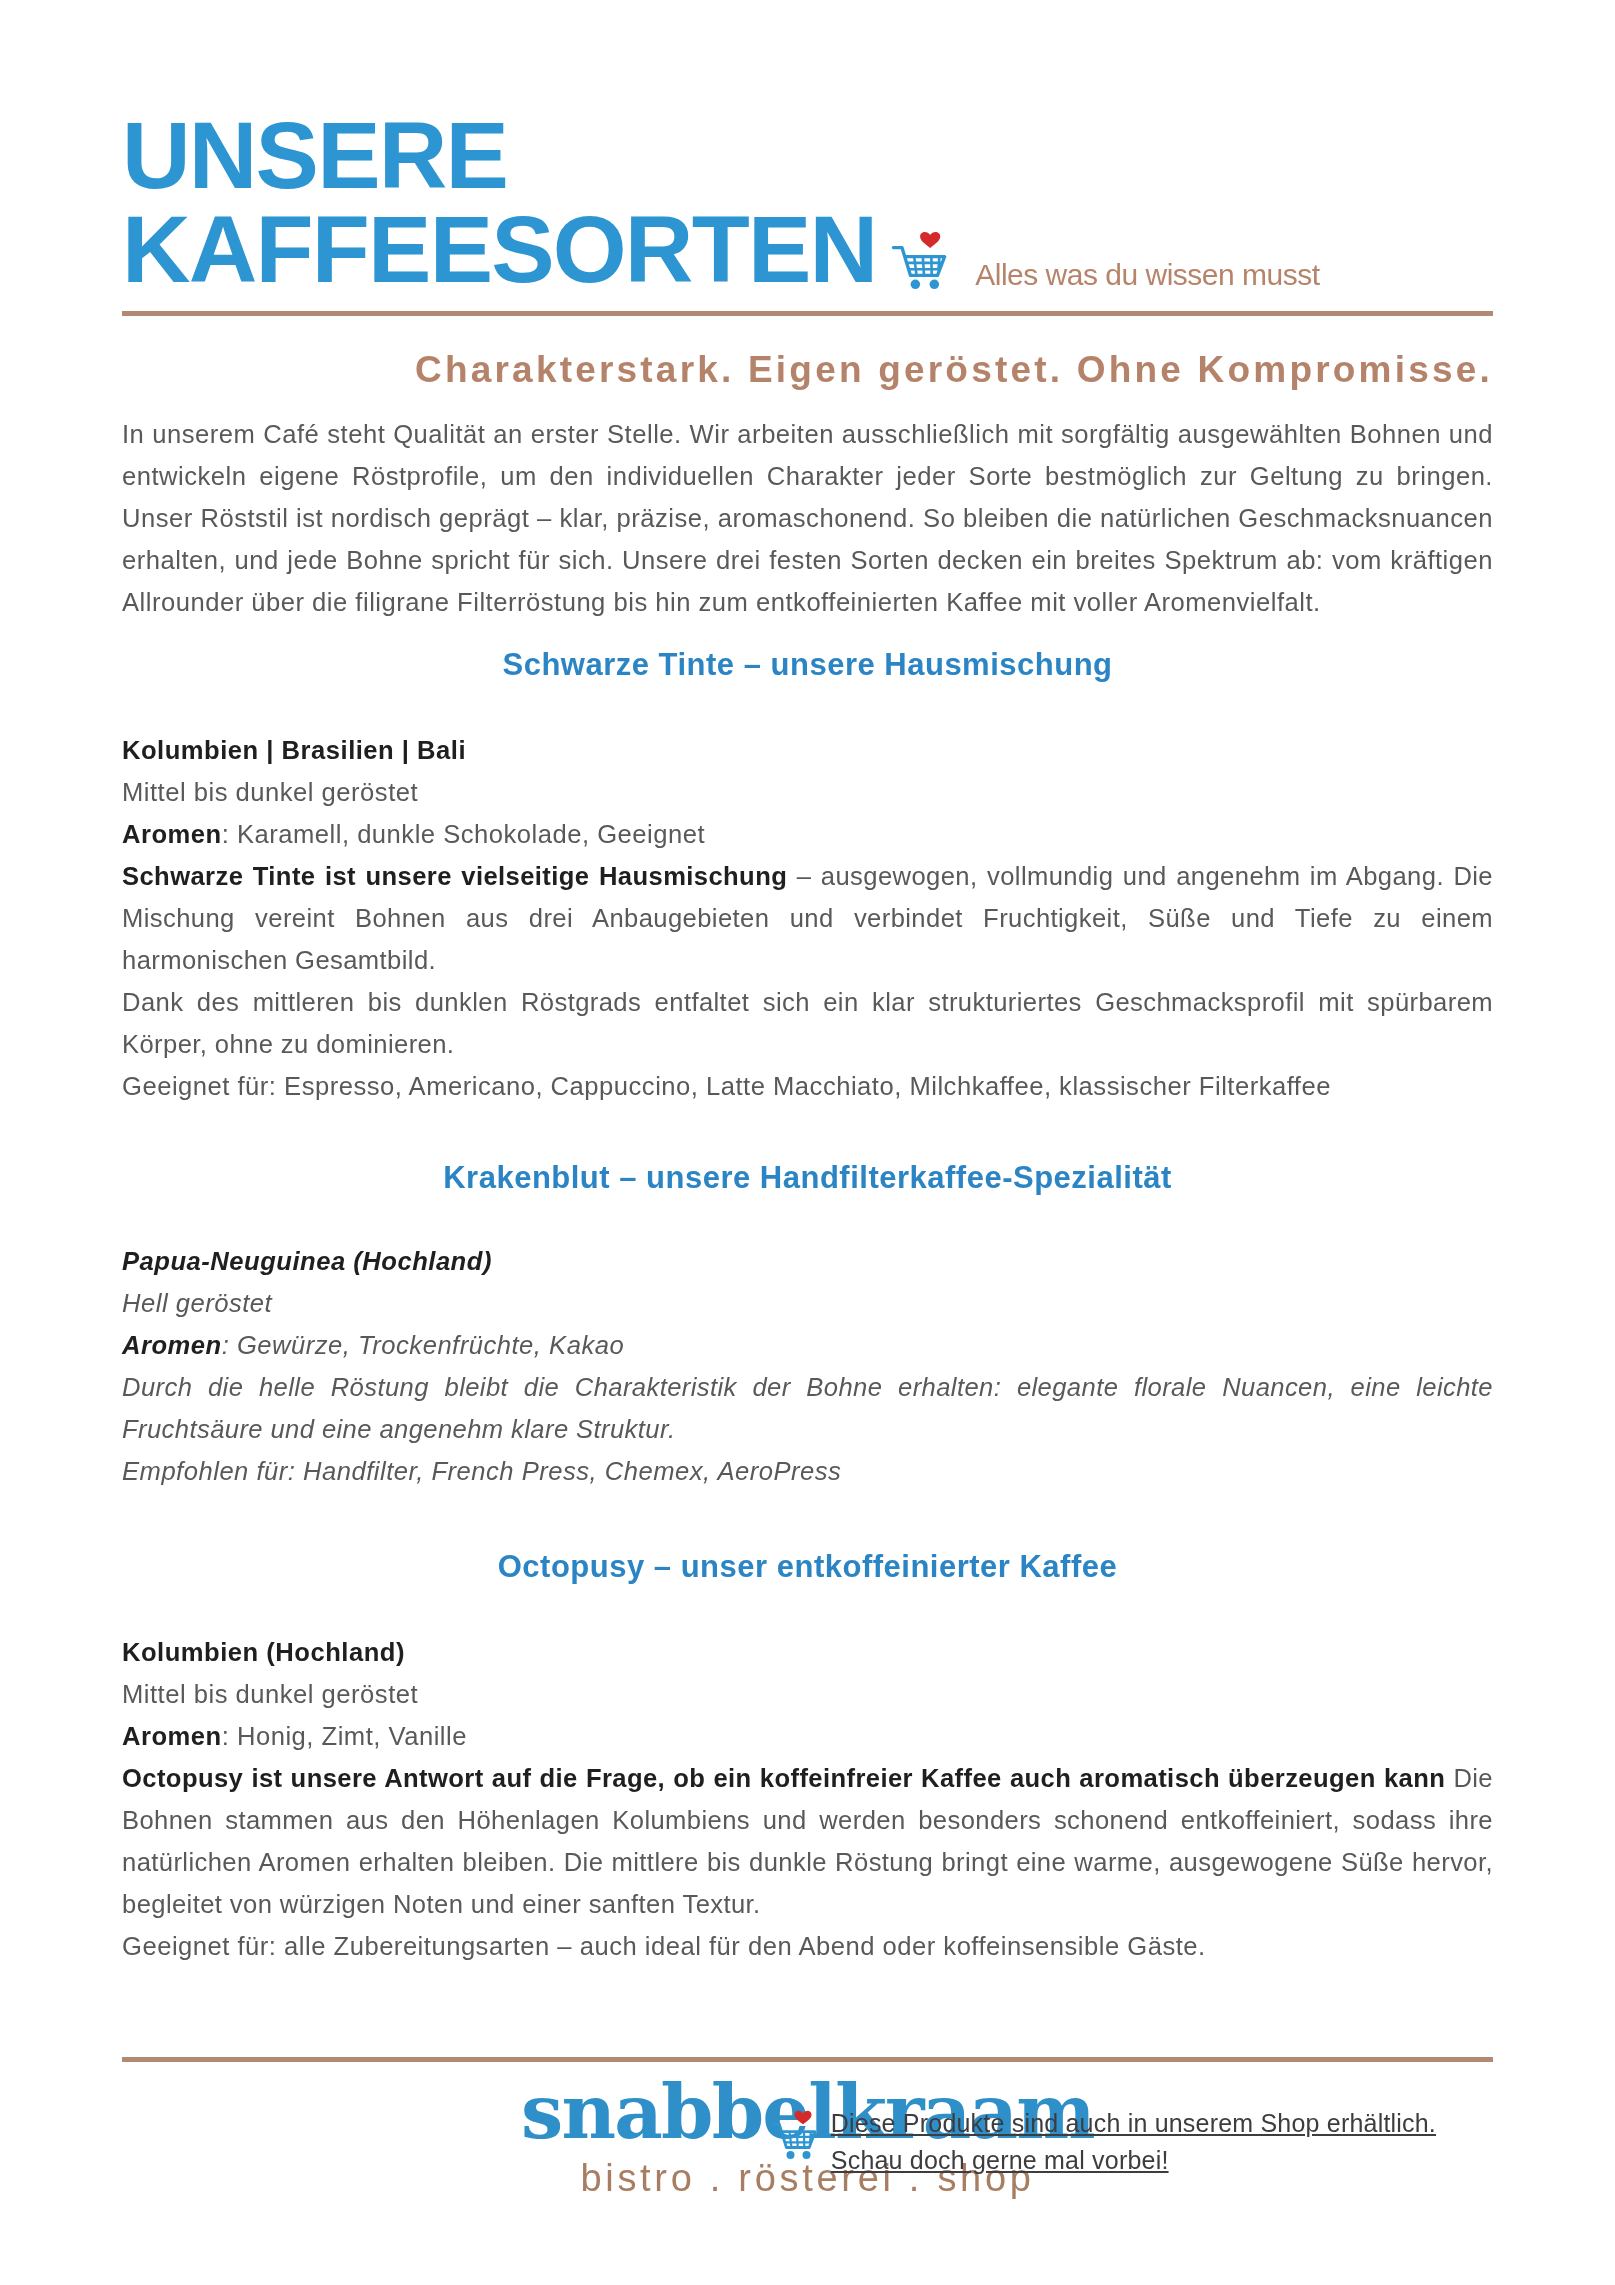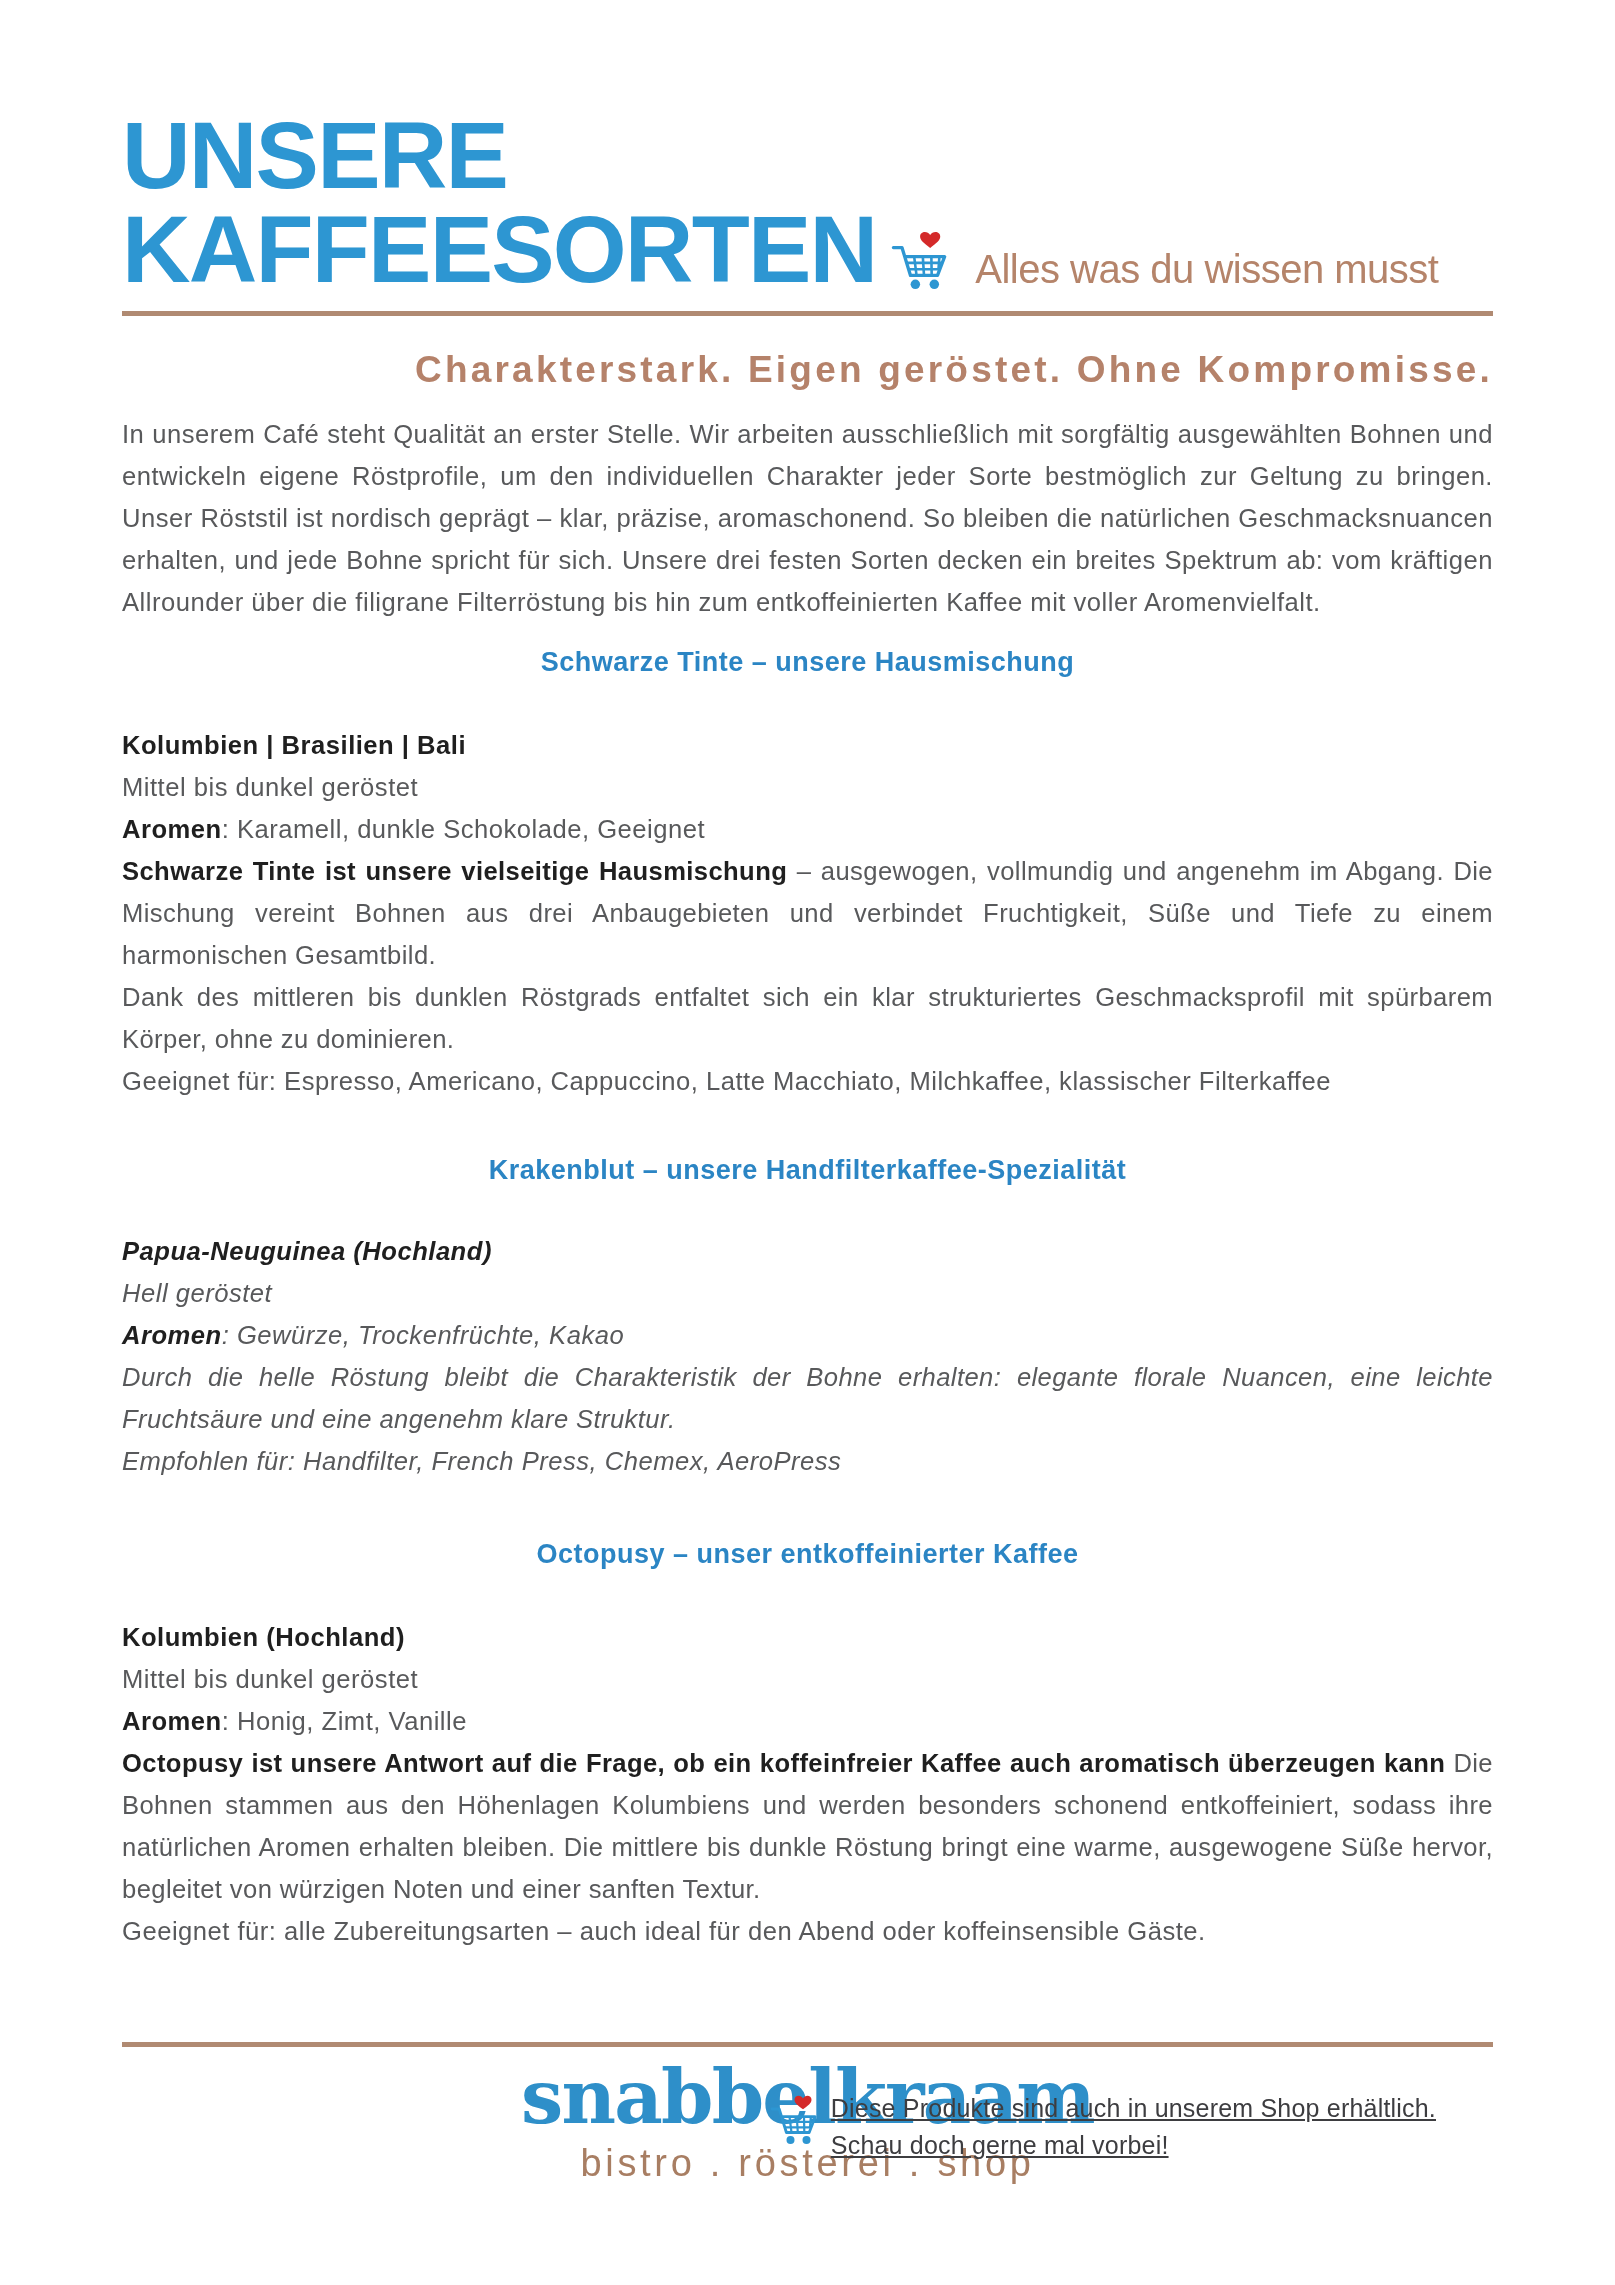--- a/index.html
+++ b/index.html
@@ -31,21 +31,21 @@
     white-space: nowrap;
   }
   .cart-icon-header {
     width: 57px;
     height: 64px;
     margin-left: 14.6px;
     margin-bottom: 3.7px;
     flex: 0 0 auto;
   }
   .header-subtitle {
-    font-size: 40px;
+    font-size: 30px;
     color: #b5846a;
     letter-spacing: -0.5px;
     margin-left: 27.4px;
     margin-bottom: 3.7px;
     white-space: nowrap;
     font-stretch: condensed;
   }
   .rule {
     height: 5.5px;
     background: #b08a72;
@@ -64,21 +64,21 @@
   .intro {
     margin-top: 22px;
     font-size: 25.6px;
     line-height: 42px;
     letter-spacing: 0.5px;
     text-align: justify;
     color: #58595b;
   }
   .section-heading {
     text-align: center;
-    font-size: 27px;
+    font-size: 31px;
     font-weight: 700;
     color: #2b85c4;
     letter-spacing: 0.5px;
   }
   .sh-first  { margin-top: 24px; }
   .sh-second { margin-top: 53px; }
   .sh-third  { margin-top: 57px; }
 
   .meta-block { margin-top: 46px; }
   .mb-tight   { margin-top: 44px; font-style: italic; }

